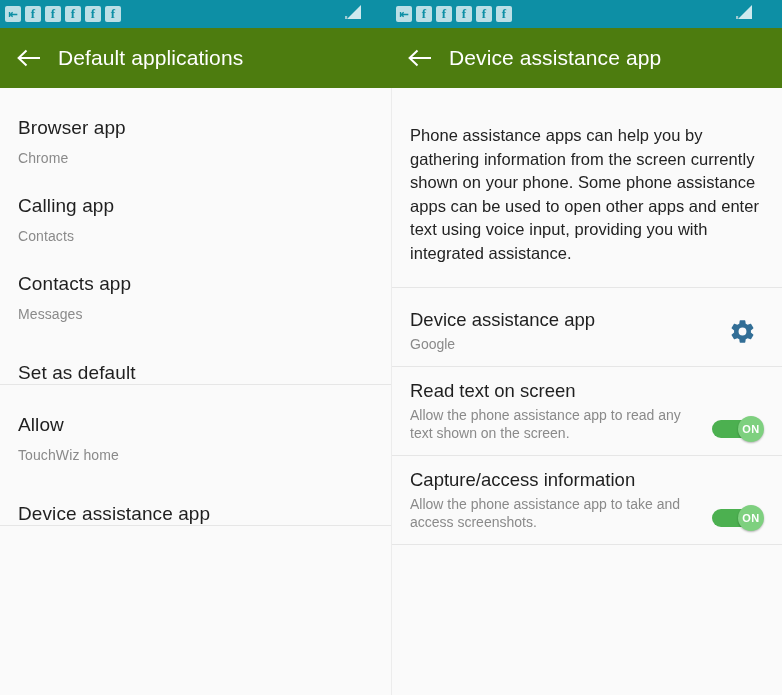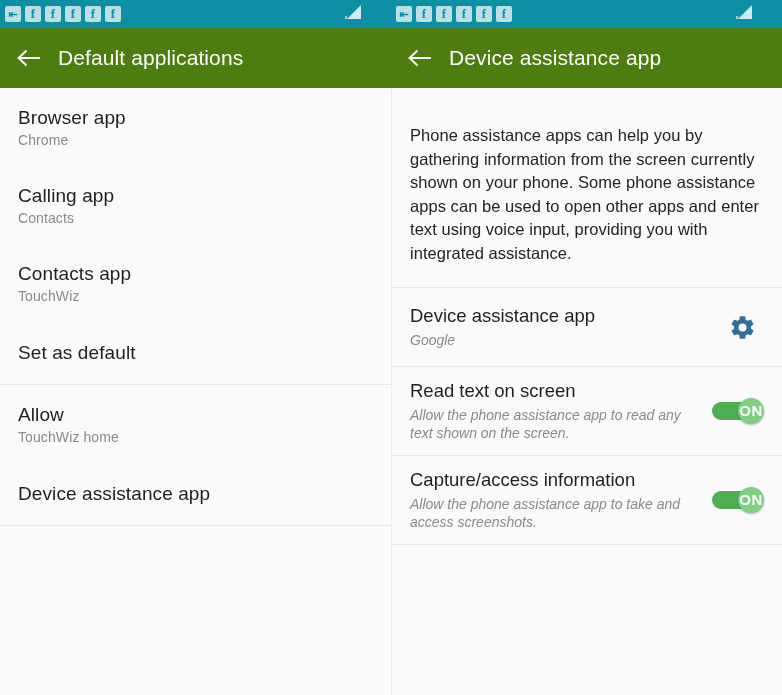--- a/index.html
+++ b/index.html
@@ -69,48 +69,48 @@
   }
 
   
   .panel { position:absolute; top:88px; width:391px; height:607px; background:#fafafa; }
   .panel.left  { left:0; }
   .panel.right { left:391px; border-left:1px solid #ececec; }
 
   .row {
     position:relative;
     padding:0 18px;
-    display:flex; align-items:center;
+    display:flex; align-items:flex-end;
     cursor:pointer;
   }
   .row .texts { flex:1 1 auto; min-width:0; }
   .title {
     font-size:19px; color:#1f1f1f; letter-spacing:.1px;
     white-space:nowrap;
   }
   .subtitle {
-    font-size:14px; color:#8a8a8a; margin-top:3px; letter-spacing:.1px;
+    font-size:14px; color:#8a8a8a; margin-top:11px; letter-spacing:.1px;
   }
   .desc-block {
     padding:20px 18px 22px 18px;
     margin-top:16px;
   }
   .desc-text {
     font-size:16.5px; color:#232323; line-height:23.5px; letter-spacing:.05px;
   }
   .divider { height:1px; background:#e6e6e6; }
 
   
   .lrow { height:78px; }
   .lrow.nosub { height:62px; }
 
   
   .rrow { min-height:78px; padding-top:13px; padding-bottom:13px; }
   .rtitle { font-size:18.5px; color:#1f1f1f; }
-  .rsub   { font-size:14px; color:#8a8a8a; margin-top:4px; line-height:18px; max-width:272px;font-style:italic; }
+  .rsub   { font-size:14px; color:#8a8a8a; margin-top:4px; line-height:18px; max-width:272px; }
 
   
   .gear-btn {
     width:44px; height:44px; flex:0 0 44px;
     display:flex; align-items:center; justify-content:center;
     margin-left:6px; cursor:pointer;
   }
 
   
   .toggle {
@@ -120,21 +120,21 @@
   .toggle .track {
     position:absolute; left:0; top:4px;
     width:44px; height:18px; border-radius:9px;
     background:#4cb050;
   }
   .toggle .knob {
     position:absolute; right:0; top:0;
     width:26px; height:26px; border-radius:50%;
     background:#7ed07f;
     box-shadow:0 1px 2px rgba(0,0,0,.28);
-    color:#ffffff; font-size:15px; font-weight:bold;
+    color:#ffffff; font-size:11px; font-weight:bold;
     line-height:26px; text-align:center; letter-spacing:.4px;
   }
 </style>
 </head>
 <body>
 
 <div id="screen">
 
   <div class="statusbar left">
     <div class="sb-left-icons">
@@ -244,21 +244,21 @@
     <div class="row lrow">
       <div class="texts">
         <div class="title">Calling app</div>
         <div class="subtitle">Contacts</div>
       </div>
     </div>
 
     <div class="row lrow">
       <div class="texts">
         <div class="title">Contacts app</div>
-        <div class="subtitle">TouchWiz</div>
+        <div class="subtitle">Messages</div>
       </div>
     </div>
 
     <div class="row lrow nosub">
       <div class="texts">
         <div class="title">Set as default</div>
       </div>
     </div>
 
     <div class="divider"></div>

